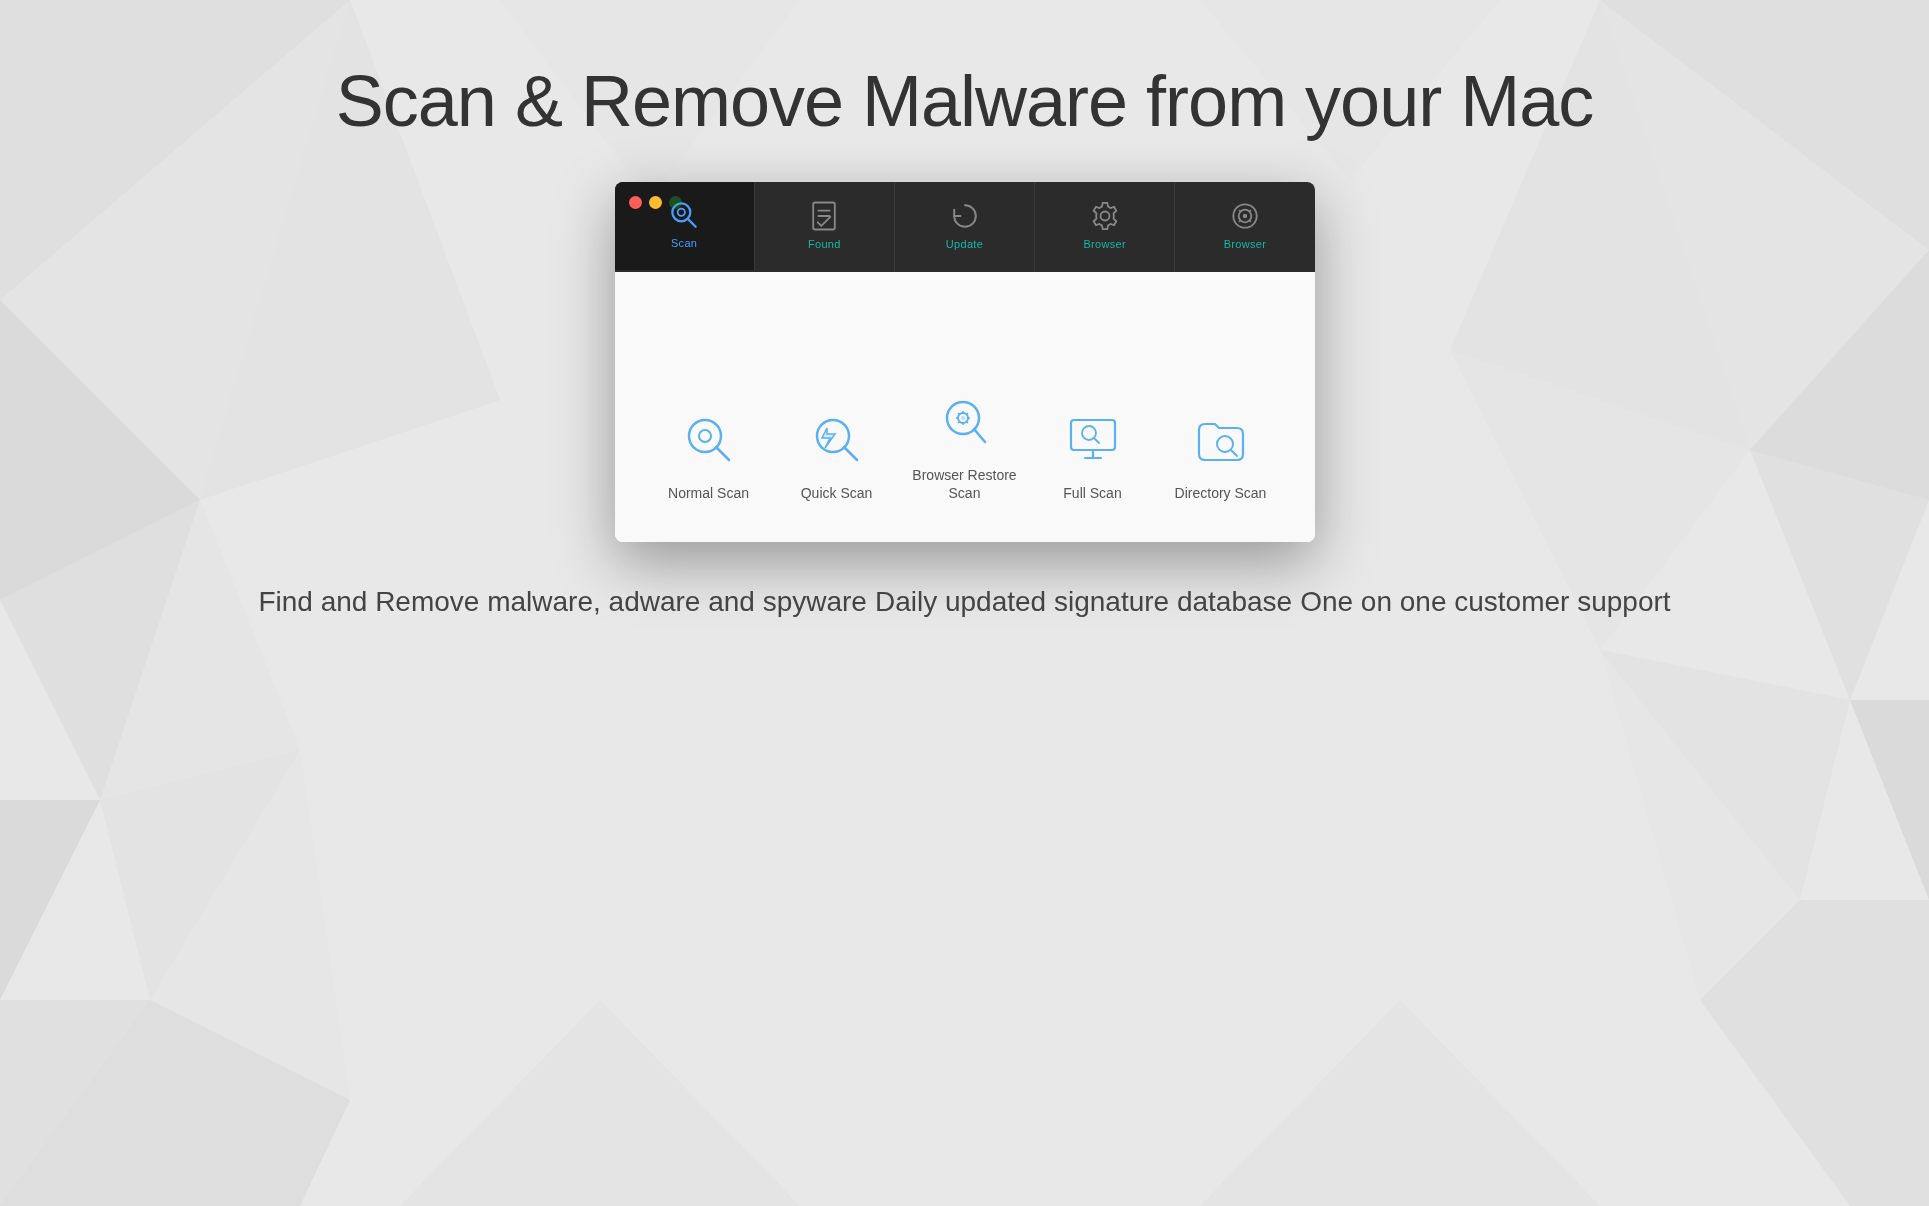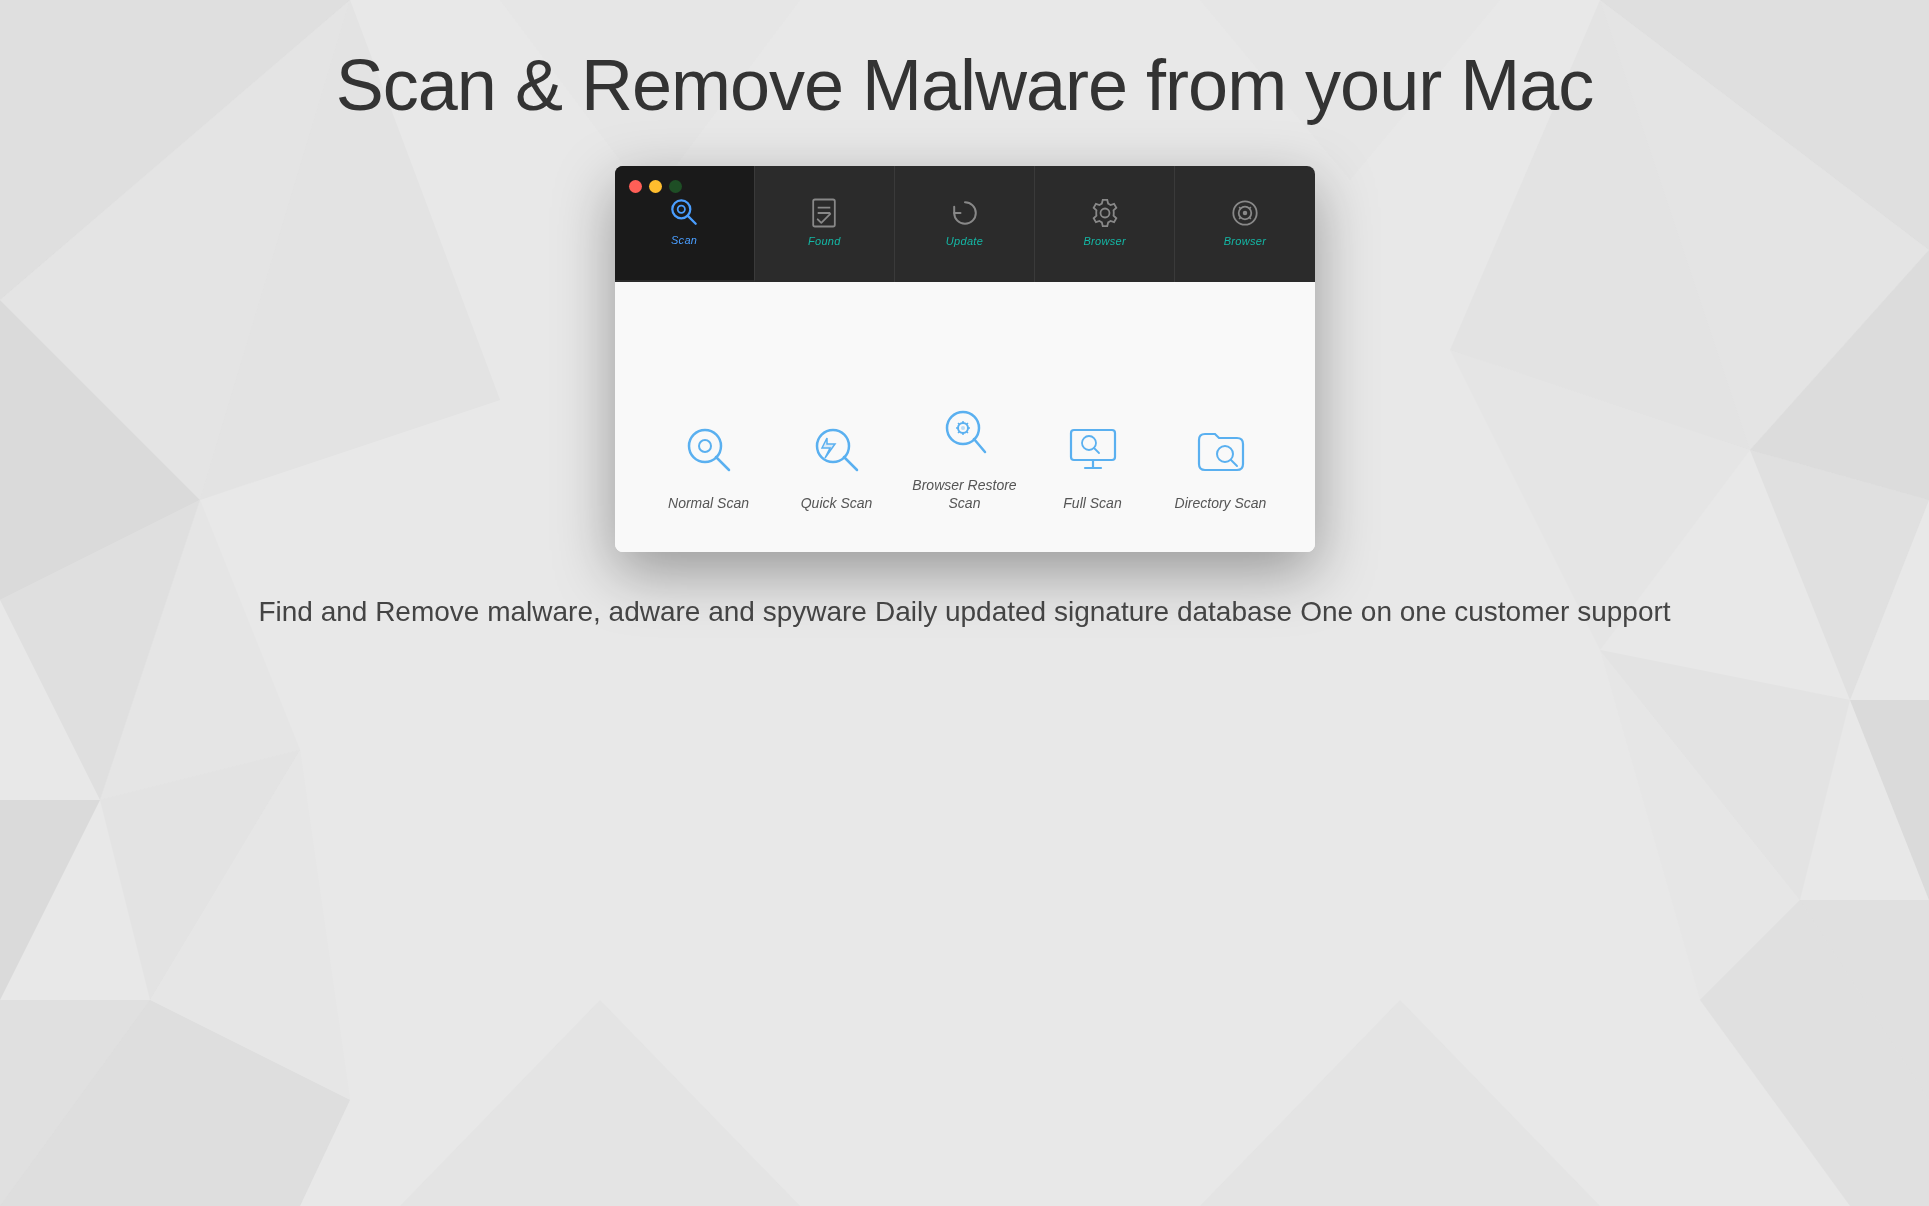--- a/index.html
+++ b/index.html
@@ -28,42 +28,41 @@
       flex-direction: column;
       align-items: center;
       width: 100%;
       height: 100%;
     }
 
     .headline {
       font-size: 72px;
       font-weight: 200;
       color: #333;
-      margin-top: 44px;
+      margin-top: 60px;
       margin-bottom: 40px;
       letter-spacing: -1px;
       text-align: center;
     }
 
     
     .app-window {
       width: 700px;
       border-radius: 8px;
       overflow: hidden;
       box-shadow: 0 20px 60px rgba(0,0,0,0.35);
       background: #fff;
     }
 
     
     .toolbar {
       background: #2b2b2b;
       display: flex;
-      height: 116px;
+      height: 90px;
       position: relative;
-      font-style: italic;
     }
 
     .traffic-lights {
       position: absolute;
       top: 14px;
       left: 14px;
       display: flex;
       gap: 7px;
       z-index: 10;
     }
@@ -134,21 +133,20 @@
       display: flex;
       align-items: center;
       justify-content: center;
     }
 
     .scan-label {
       font-size: 14px;
       color: #555;
       text-align: center;
       line-height: 1.3;
-      font-style: italic;
     }
 
     
     .feature-list {
       margin-top: 44px;
       display: flex;
       flex-direction: row;
       align-items: center;
       gap: 8px;
     }

